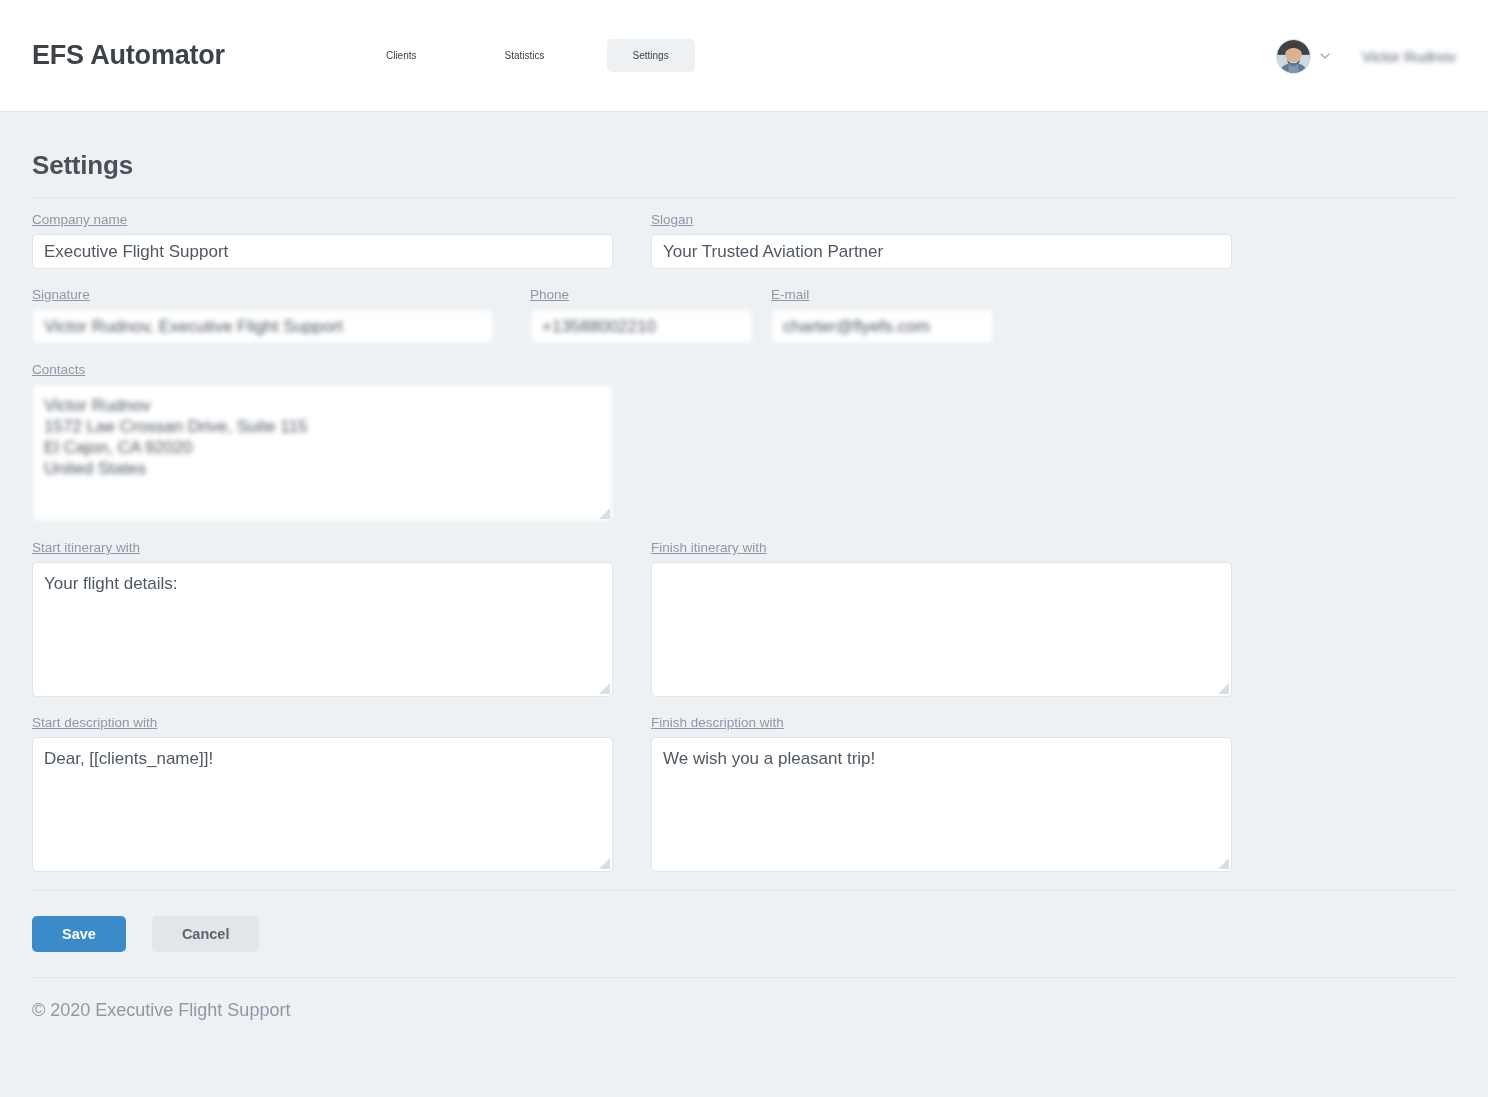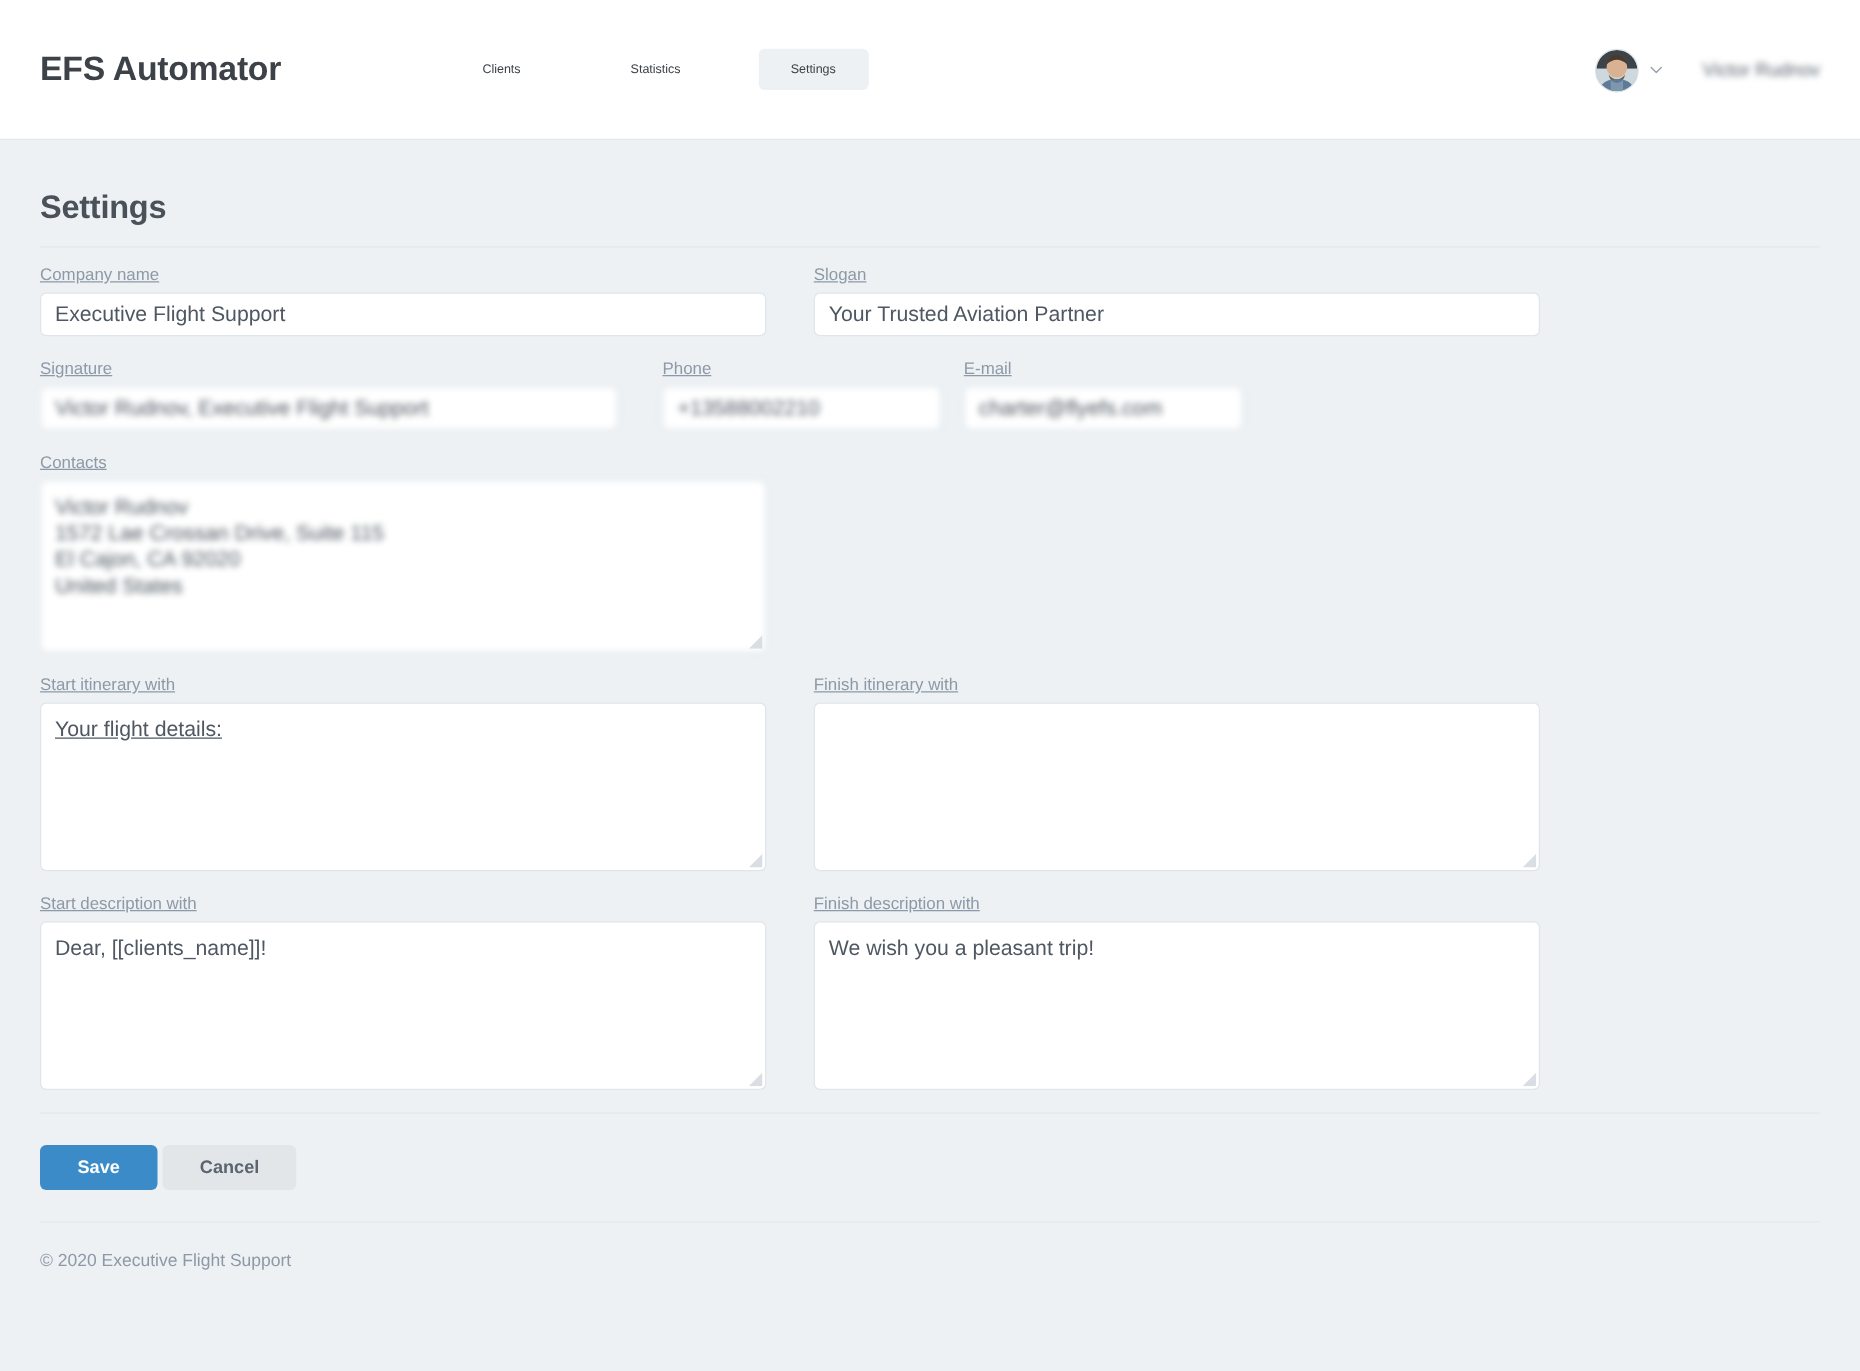--- a/index.html
+++ b/index.html
@@ -168,49 +168,49 @@
   .col-half { width: 581px; }
   .gap-half { width: 38px; }
 
   .col-ref   { width: 462px; }
   .col-sig   { width: 223px; }
   .col-phone { width: 223px; }
   .col-mail  { width: 223px; }
   .gap-sm    { width: 18px; }
 
   .ta-contacts  { height: 138px; }
-  .ta-itinerary { height: 135px; text-decoration: underline; }
+  .ta-itinerary { height: 135px; }
   .ta-desc      { height: 135px; }
 
   
   .actions {
     padding-top: 25px;
     padding-bottom: 25px;
     display: flex;
-    gap: 4px;
+    gap: 26px;
   }
 
   .btn {
     font-family: "Liberation Sans", sans-serif;
     font-size: 14.5px;
     font-weight: bold;
     border: none;
     border-radius: 5px;
     padding: 0 30px;
     height: 36px;
     cursor: pointer;
     line-height: 36px;
   }
   .btn-primary { background: #3b8bc8; color: #ffffff; }
   .btn-secondary { background: #e3e6e9; color: #5a6570; }
 
   
   .app-footer {
     padding-top: 22px;
-    font-size: 14px;
+    font-size: 18px;
     color: #8d99a6;
   }
 </style>
 </head>
 <body>
 
 <div class="app-header">
 
   <div class="brand">EFS Automator</div>
 

